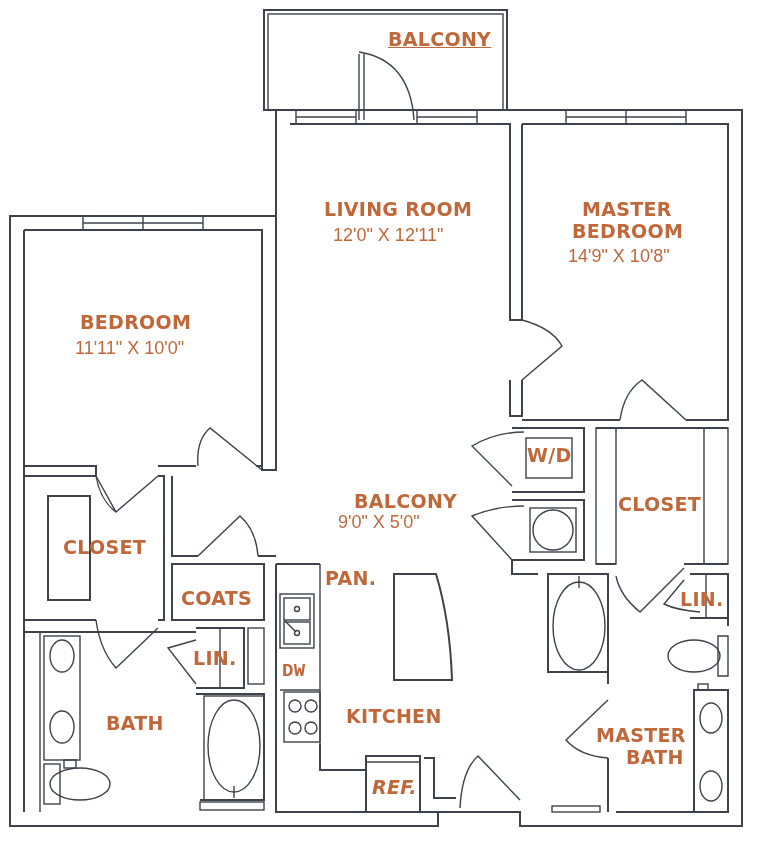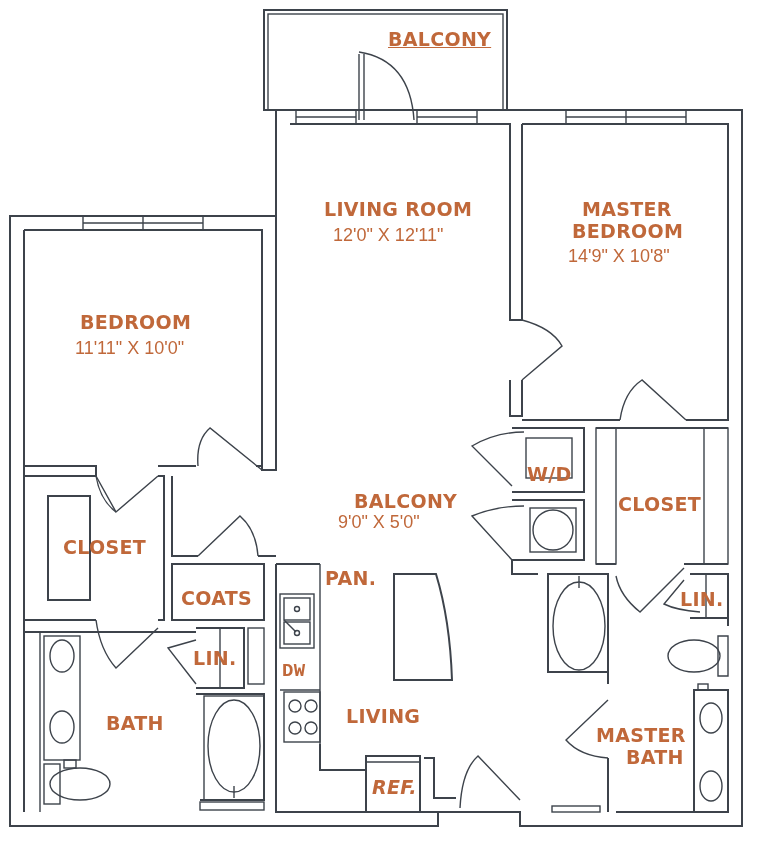--- a/index.html
+++ b/index.html
@@ -193,25 +193,25 @@
 <div class="lbl big" style="left:582px; top:200px;">MASTER</div>
 <div class="lbl big" style="left:572px; top:222px;">BEDROOM</div>
 <div class="dim" style="left:568px; top:247px;">14'9" X 10'8"</div>
 
 <div class="lbl big" style="left:80px; top:313px;">BEDROOM</div>
 <div class="dim" style="left:75px; top:339px;">11'11" X 10'0"</div>
 
 <div class="lbl big" style="left:354px; top:492px;">BALCONY</div>
 <div class="dim" style="left:338px; top:513px;">9'0" X 5'0"</div>
 
-<div class="lbl big" style="left:527px; top:465px;">W/D</div>
+<div class="lbl big" style="left:527px; top:446px;">W/D</div>
 <div class="lbl big" style="left:618px; top:495px;">CLOSET</div>
 <div class="lbl big" style="left:63px; top:538px;">CLOSET</div>
 <div class="lbl big" style="left:181px; top:589px;text-align:center;">COATS</div>
 <div class="lbl big" style="left:281px; top:569px;margin-left:44px;">PAN.</div>
 <div class="lbl big" style="left:193px; top:649px;">LIN.</div>
 <div class="lbl big" style="left:680px; top:590px;">LIN.</div>
 <div class="lbl big" style="left:282px; top:662px;font-family:Liberation Mono, monospace;">DW</div>
 <div class="lbl big" style="left:106px; top:714px;">BATH</div>
-<div class="lbl big" style="left:346px; top:707px;">LIVING</div>
+<div class="lbl big" style="left:346px; top:707px;">KITCHEN</div>
 <div class="lbl big" style="left:372px; top:778px;font-style:italic;">REF.</div>
 <div class="lbl big" style="left:596px; top:726px;">MASTER</div>
 <div class="lbl big" style="left:626px; top:748px;">BATH</div>
 
 </body></html>

